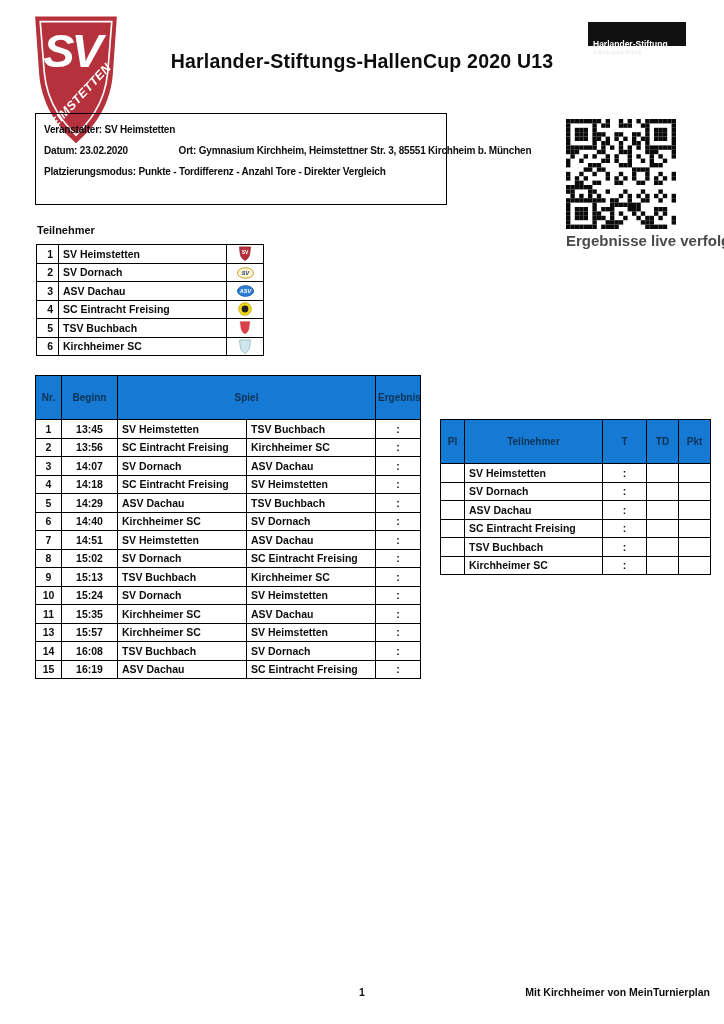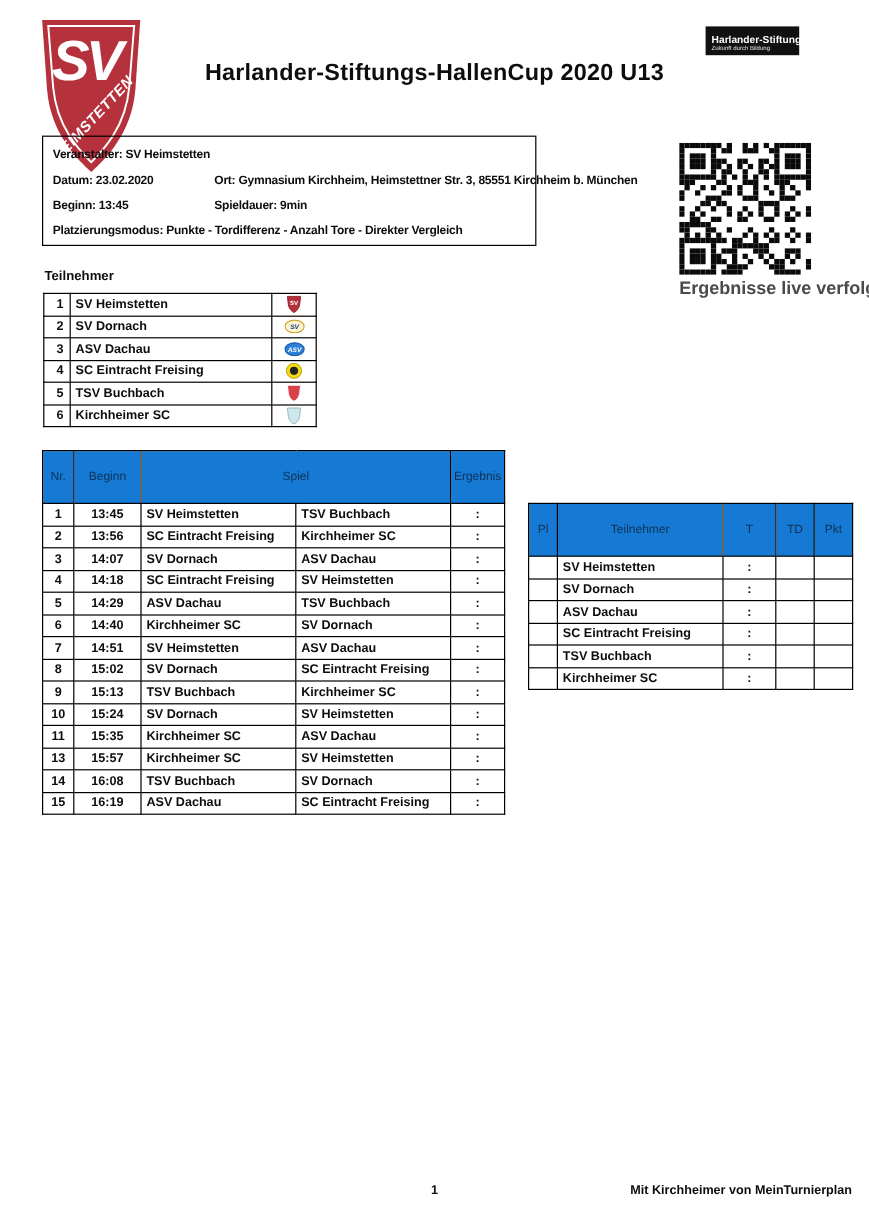--- a/index.html
+++ b/index.html
@@ -16,43 +16,43 @@
   }
   
   .club-logo{position:absolute;left:30px;top:13px;width:92px;height:138px;}
   
   .title{
     position:absolute;left:0;right:0;top:36px;margin:14px;text-align:center;
     font-size:19.5px;font-weight:bold;color:#0d0d0d;letter-spacing:0.2px;
   }
   
   .sponsor-badge{
-    position:absolute;left:588px;top:22px;width:78px;height:24px;box-sizing:border-box;
-    background:var(--badge-bg);color:#fff;padding:6px 5px 2px;
+    position:absolute;left:588px;top:22px;width:98px;height:24px;box-sizing:border-box;
+    background:var(--badge-bg);color:#fff;padding:17px 5px 2px;
   }
   .badge-title{font-size:8.5px;font-weight:bold;line-height:10px;white-space:nowrap;}
   .badge-sub{font-size:5px;line-height:7px;color:#e8e8e8;white-space:nowrap;}
   
   .info-box{
     position:absolute;left:35px;top:113px;width:412px;height:92px;box-sizing:border-box;
     border:1.5px solid #000;padding:5px 8px 0;
   }
   .info-row{height:21px;line-height:21px;font-size:10px;font-weight:bold;white-space:nowrap;letter-spacing:-0.2px;}
   .info-row .col1{display:inline-block;width:132px;}
   
   .qr-block{position:absolute;left:566px;top:119px;width:116px;text-align:left;}
   .qr-block svg{display:block;}
   .qr-caption{margin-top:3px;font-size:15px;font-weight:bold;color:var(--caption-gray);white-space:nowrap;}
   
   .participants-label{position:absolute;left:37px;top:224px;font-size:11px;font-weight:bold;}
   table{border-collapse:collapse;table-layout:fixed;position:absolute;background:#fff;}
   td,th{border:1.5px solid #000;overflow:hidden;white-space:nowrap;box-sizing:border-box;}
   th{
     background:var(--header-bg);color:var(--header-text);
-    font-size:10px;font-weight:normal;height:20px;padding:16px 2px;text-align:center;
+    font-size:10px;font-weight:bold;height:20px;padding:16px 2px;text-align:center;
   }
   td{height:18.5px;font-size:10.5px;font-weight:bold;padding:0 4px;vertical-align:middle;}
   .participants-table{left:36px;top:244px;width:227px;}
   .participants-table td.num{text-align:right;padding-right:5px;}
   .participants-table td.plogo{text-align:center;padding:0 2px;}
   .participants-table td.plogo span{display:inline-block;vertical-align:middle;line-height:0;}
   .schedule-table{left:35px;top:375px;width:385px;}
   .schedule-table td.c{text-align:center;padding:0 2px;}
   .standings-table{left:440px;top:375px;width:270px;margin-top:44px;}
   .standings-table td.c{text-align:center;padding:0 2px;}
@@ -81,24 +81,20 @@
     <div class="badge-sub">Zukunft durch Bildung</div>
   </div>
 
   <div class="info-box">
     <div class="info-row">
       <span>Veranstalter: SV Heimstetten</span>
     </div>
     <div class="info-row">
       <span class="col1">Datum: 23.02.2020</span>
       <span class="col2">Ort: Gymnasium Kirchheim, Heimstettner Str. 3, 85551 Kirchheim b. München</span>
-    </div>
-    <div class="info-row">
-      <span class="col1">Beginn: 13:45</span>
-      <span class="col2">Spieldauer: 9min</span>
     </div>
     <div class="info-row">
       <span>Platzierungsmodus: Punkte - Tordifferenz - Anzahl Tore - Direkter Vergleich</span>
     </div>
   </div>
 
   <div class="qr-block">
     <svg id="qr-svg" width="110" height="110" viewBox="0 0 110 110">
         <g fill="#0a0a0a">
           <rect x="0.00" y="0.00" width="4.40" height="4.40"></rect>

